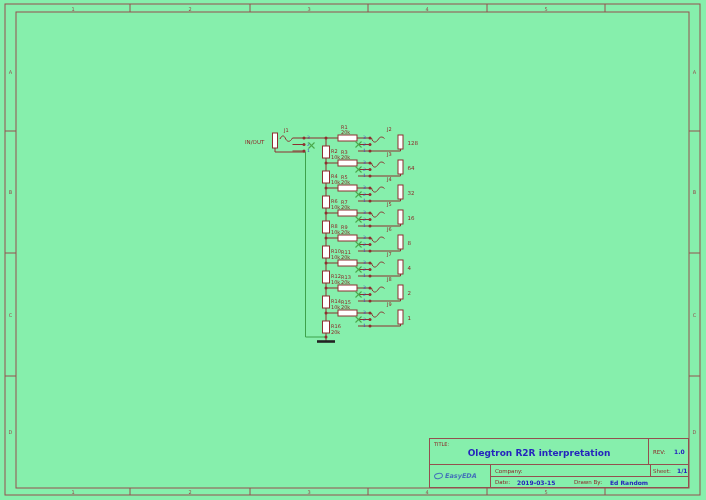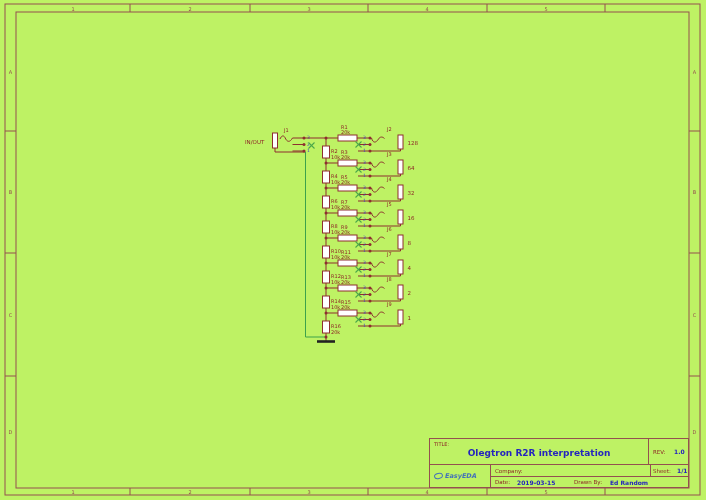--- a/index.html
+++ b/index.html
@@ -1,17 +1,17 @@
 <!DOCTYPE html>
 <html style="--frame: #94504f; --red: #8d2626; --blue: #2525bd; --logo: #4472b9;"><head>
 <meta charset="utf-8">
 <style>
   html,body{margin:0;padding:0;background:#ffffff;width:706px;height:500px;overflow:hidden;
     font-family:"DejaVu Sans", sans-serif;}
-  .sheet{position:relative;width:706px;height:500px;background:#bef264;}
+  .sheet{position:relative;width:706px;height:500px;background:#86efac;}
   #schematic-svg{position:absolute;left:0;top:0;}
   
   .tblock{position:absolute;left:429px;top:438px;width:260px;height:50px;box-sizing:border-box;
     border:1px solid var(--frame);background:transparent;}
   .tblock *{box-sizing:border-box;}
   .tb-titlerow{position:absolute;left:0;top:0;width:258px;height:26px;border-bottom:1px solid var(--frame);}
   .tb-title-label{position:absolute;left:4px;top:2px;font-size:5px;color:var(--red);}
   .tb-title{position:absolute;left:0;top:9px;width:218px;text-align:center;font-size:9px;
     font-weight:bold;color:var(--blue);}
   .tb-rev{position:absolute;left:218px;top:0;width:40px;height:25px;border-left:1px solid var(--frame);}

